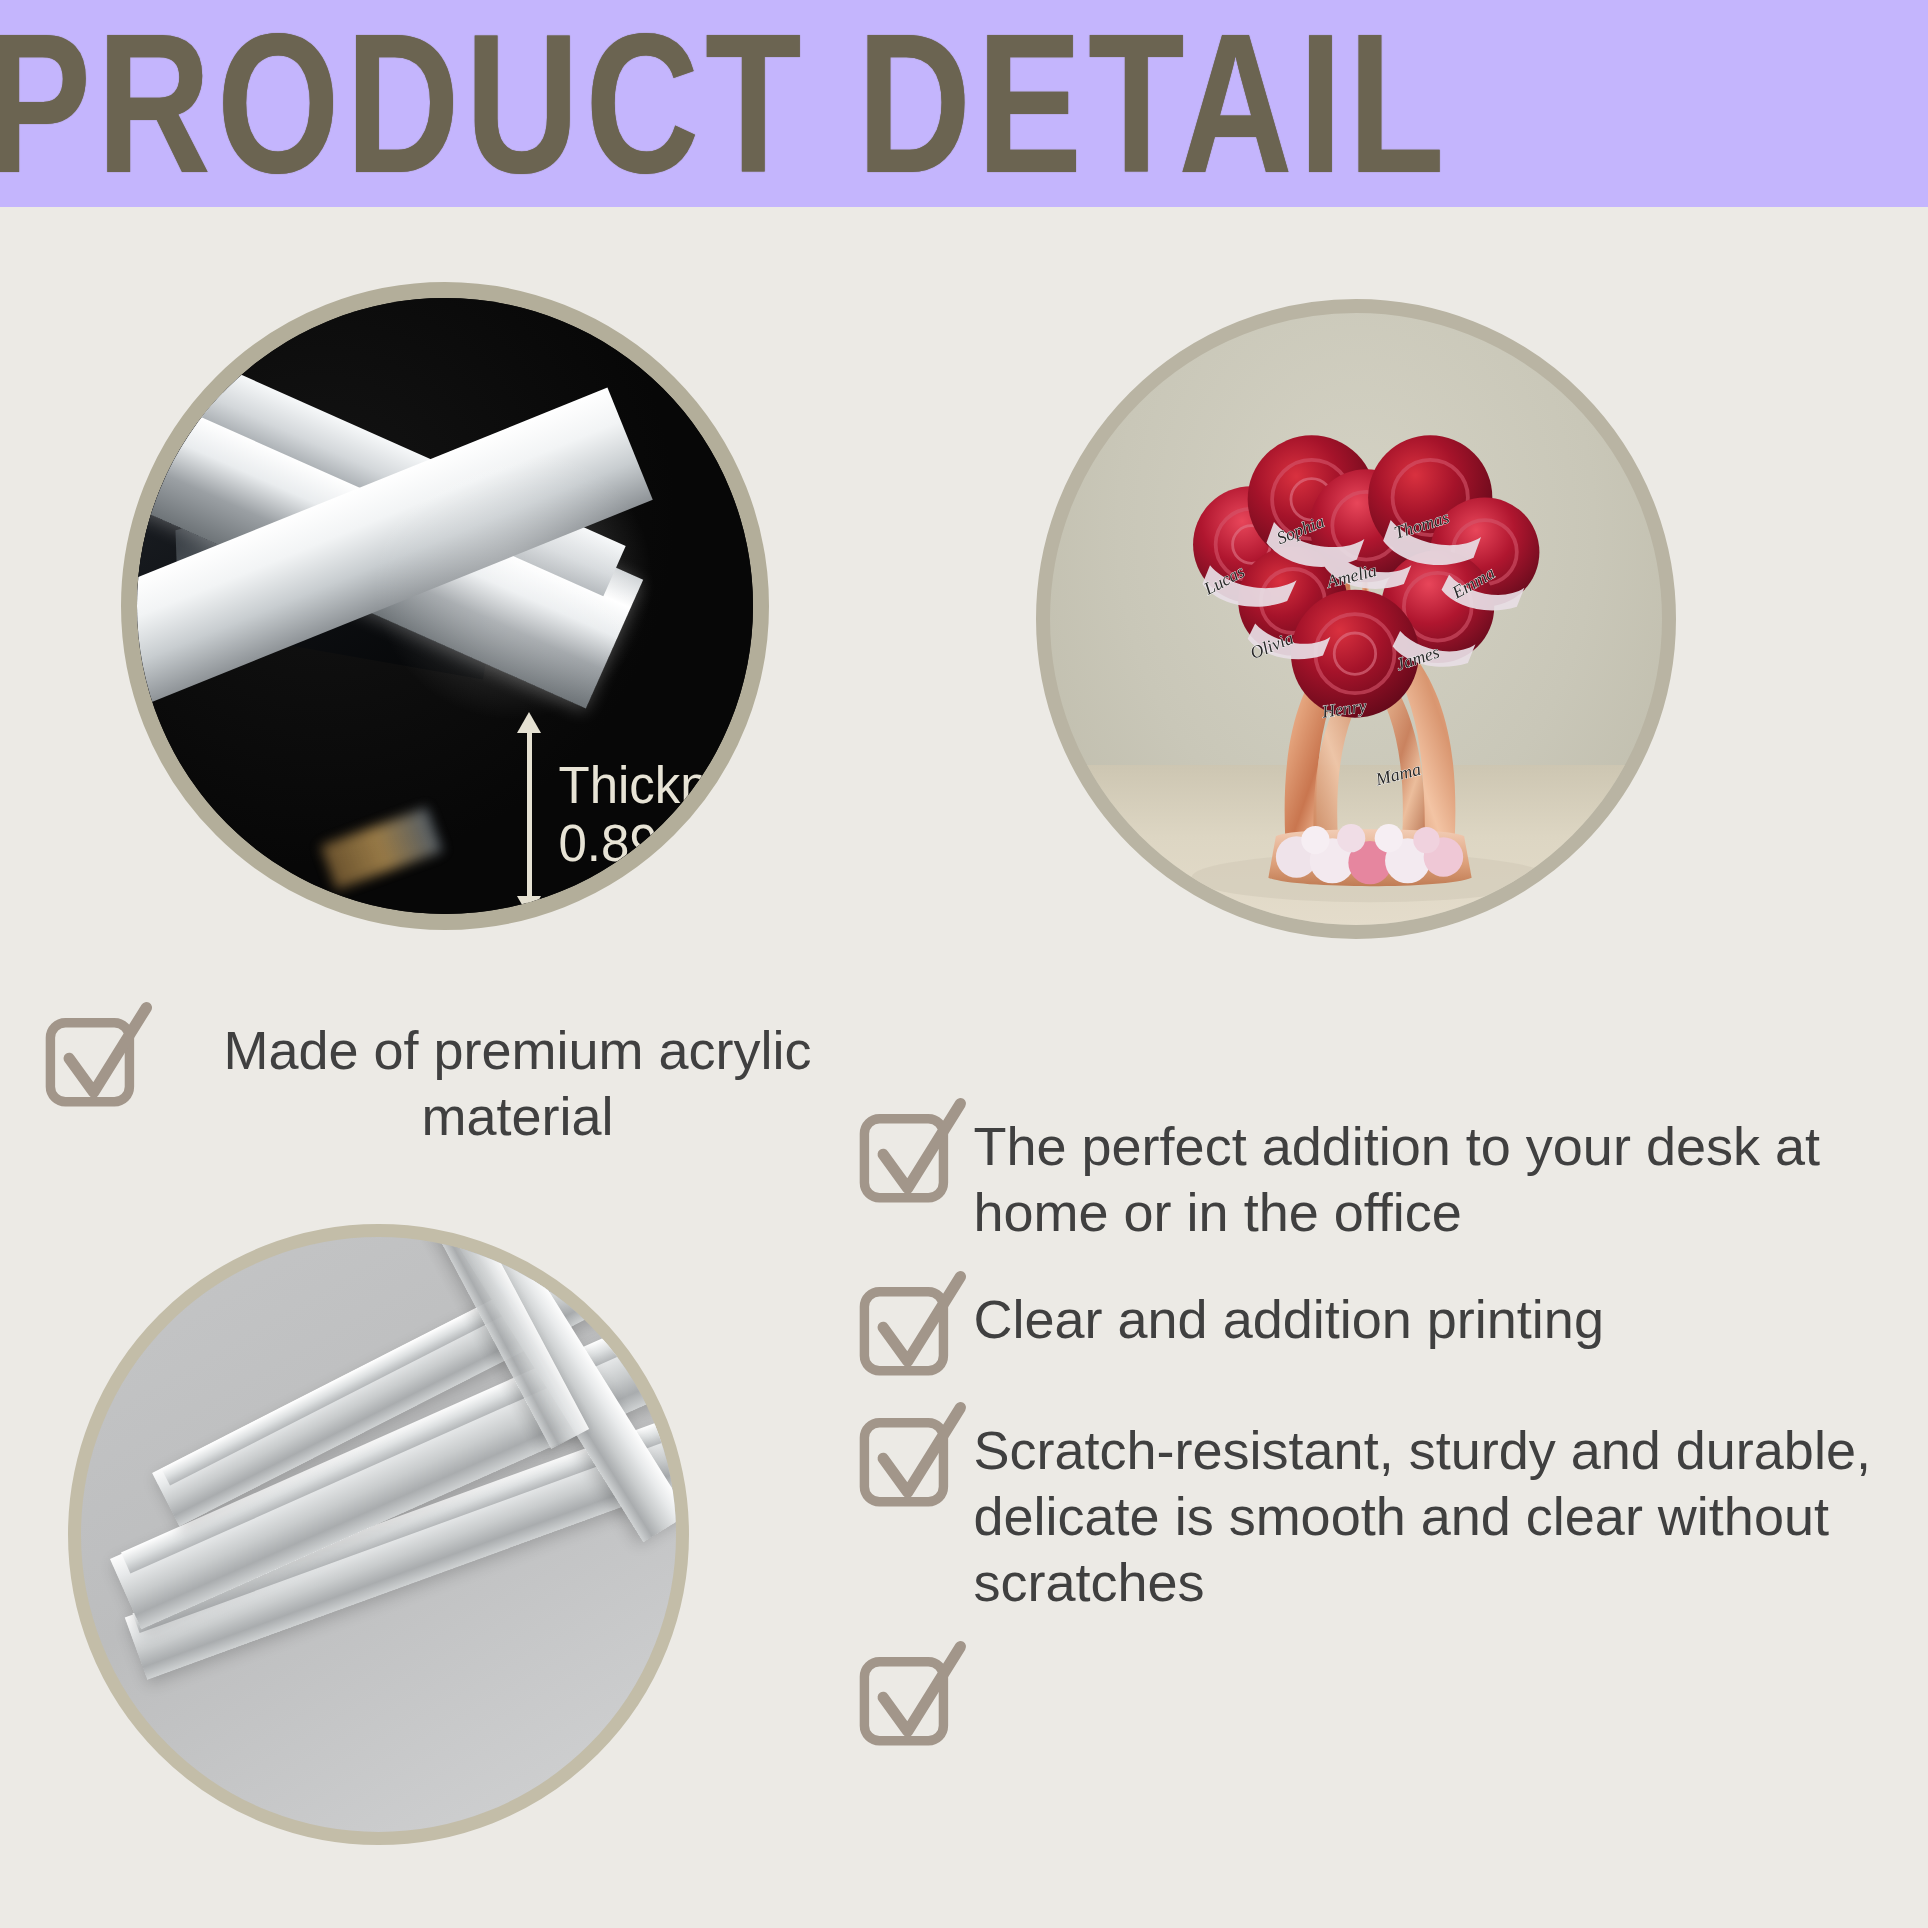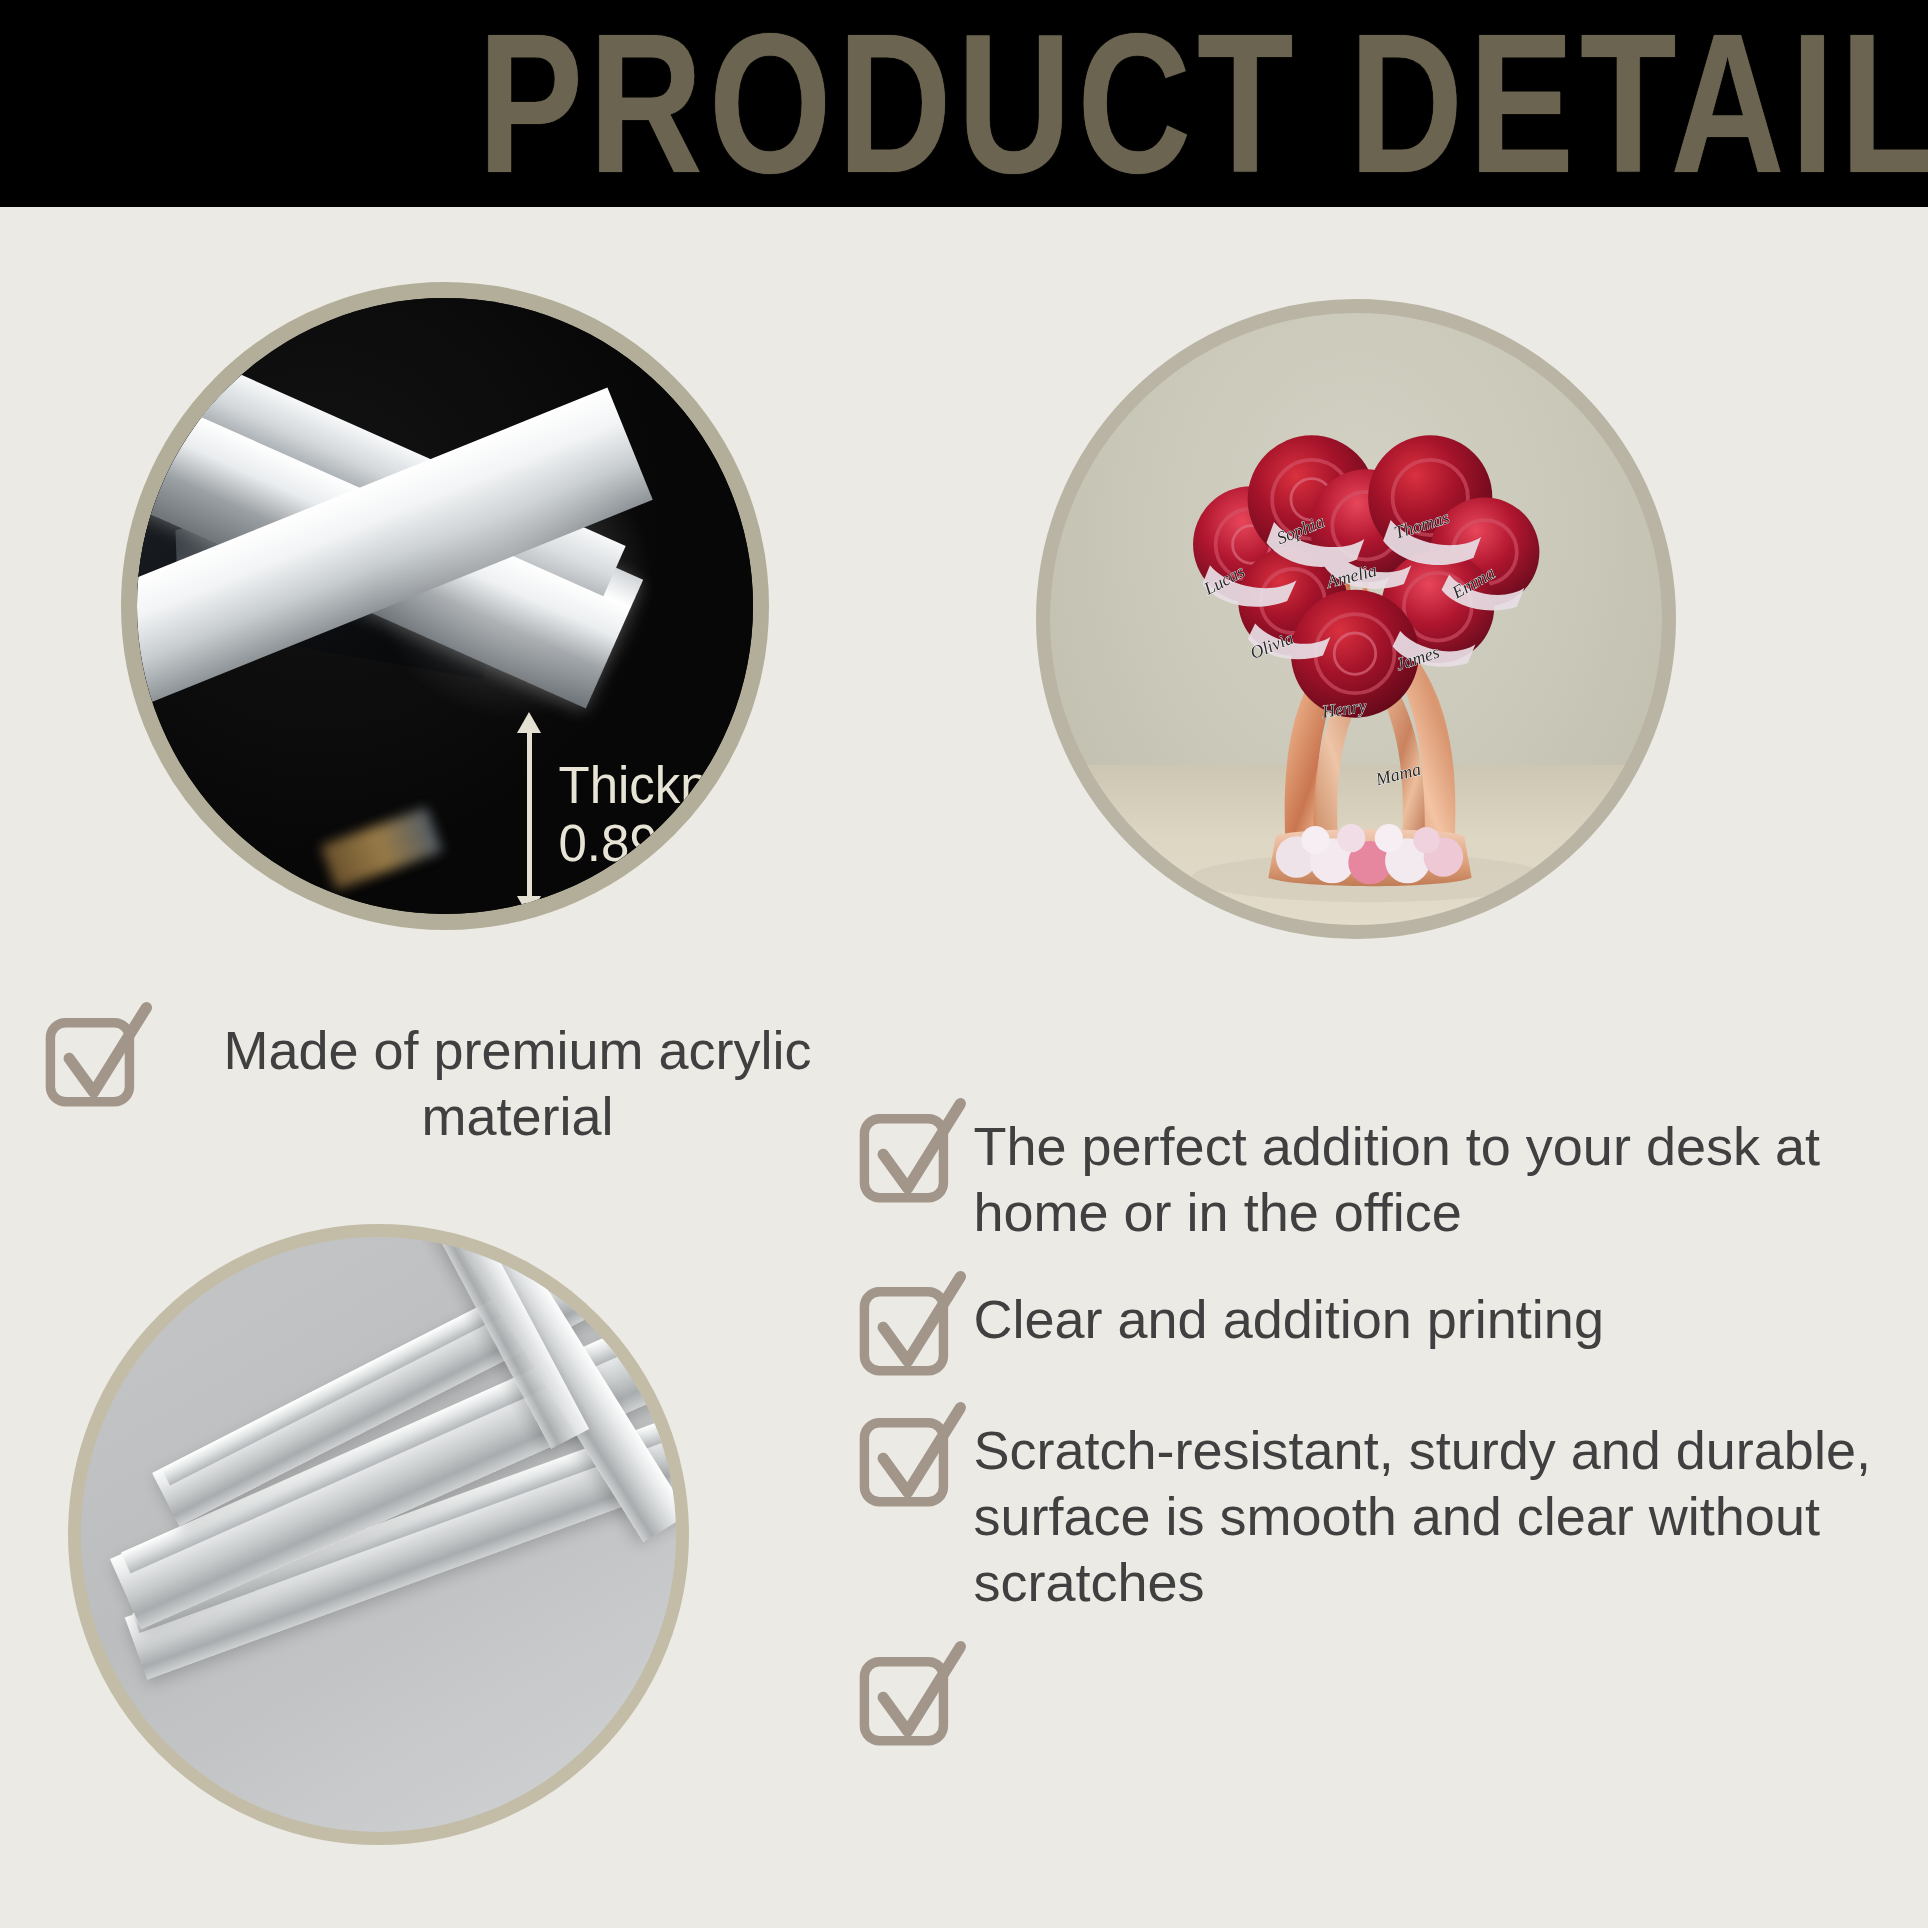--- a/index.html
+++ b/index.html
@@ -9,22 +9,22 @@
     background:#eceae5;
     font-family:"Liberation Sans", sans-serif;
     overflow:hidden;
     position:relative;
   }
   .page{position:relative;width:1928px;height:1928px;}
 
   
   .header-band{
     position:absolute;left:0;top:0;width:1928px;height:207px;
-    background:#000000;
-    display:flex;align-items:center;justify-content:flex-end;
+    background:#c4b5fd;
+    display:flex;align-items:center;justify-content:flex-start;
   }
   .header-title{
     font-family:"Liberation Sans", sans-serif;
     font-weight:bold;
     font-size:155px;
     line-height:155px;
     letter-spacing:5.6px;
     color:#6b6451;
     transform:scaleY(1.28) scaleX(1.02);
     transform-origin:center center;
@@ -355,21 +355,21 @@
       <div class="bullet-text">Clear and addition printing</div>
     </div>
 
     <div class="bullet">
       <div class="chk">
         <svg viewBox="0 0 118 118" fill="none">
           <rect x="10" y="22" width="84" height="84" rx="16" stroke="#a2968a" stroke-width="10"></rect>
           <path d="M30 60 L56 96 L112 6" stroke="#a2968a" stroke-width="12" stroke-linecap="round" stroke-linejoin="round"></path>
         </svg>
       </div>
-      <div class="bullet-text">Scratch-resistant, sturdy and durable, surface is smooth and clear without scratches</div>
+      <div class="bullet-text">Scratch-resistant, sturdy and durable, delicate is smooth and clear without scratches</div>
     </div>
 
     <div class="bullet">
       <div class="chk">
         <svg viewBox="0 0 118 118" fill="none">
           <rect x="10" y="22" width="84" height="84" rx="16" stroke="#a2968a" stroke-width="10"></rect>
           <path d="M30 60 L56 96 L112 6" stroke="#a2968a" stroke-width="12" stroke-linecap="round" stroke-linejoin="round"></path>
         </svg>
       </div>
     </div>

